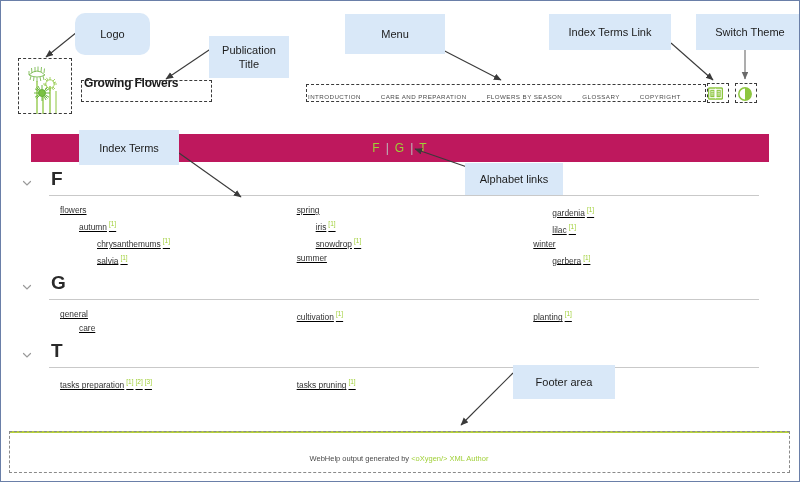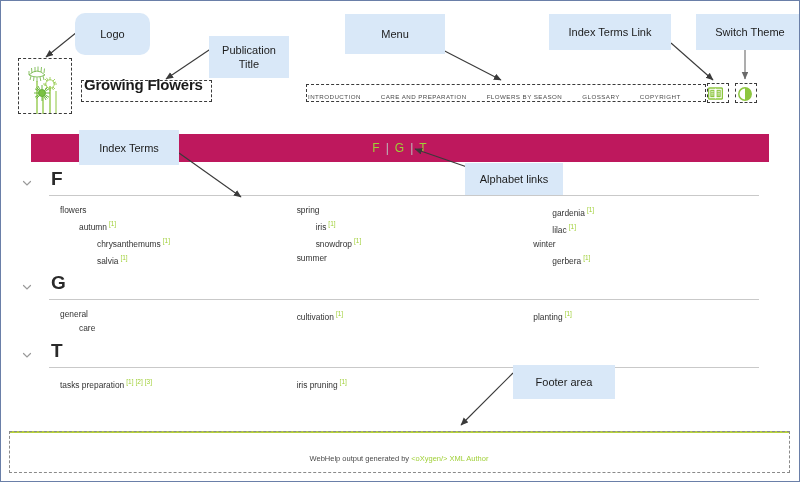--- a/index.html
+++ b/index.html
@@ -39,21 +39,21 @@
     position: absolute;
     left: 17px; top: 3px;
     width: 55px; height: 55px;
     box-sizing: border-box;
   }
   .logo-svg { display:block; }
 
   .pub-title {
     position: absolute;
     left: 83px; top: 20px;
-    font-size: 15px;
+    font-size: 12px;
     font-weight: bold;
     color: #1a1a1a;
     letter-spacing: -0.2px;
     white-space: nowrap;
   }
 
   .menu-bar {
     position: absolute;
     left: 307px; top: 30px;
     width: 395px;
@@ -141,20 +141,21 @@
     font-size: 19px;
     font-weight: bold;
     color: #2a2a2a;
     line-height: 22px;
   }
   .cols {
     display: flex;
     margin-left: 48px;
     margin-right: 40px;
     padding-top: 7px;
+    text-decoration: underline;
   }
   .col {
     width: 33.33%;
     box-sizing: border-box;
   }
   .entry {
     font-size: 8.4px;
     color: #333333;
     line-height: 14px;
     white-space: nowrap;
@@ -352,21 +353,21 @@
             <span class="chevron"><svg width="12" height="12" viewBox="0 0 12 12">
                 <path d="M2.5 4.5 L6 8 L9.5 4.5" fill="none" stroke="#9a9a9a" stroke-width="1.2" stroke-linecap="round"></path>
               </svg></span>
             <span class="sec-letter">T</span>
           </div>
           <div class="cols">
             <div class="col">
               <div class="entry lvl0"><span class="term">tasks preparation</span><span class="ref">[1]</span><span class="ref">[2]</span><span class="ref">[3]</span></div>
             </div>
             <div class="col">
-              <div class="entry lvl0"><span class="term">iris pruning</span><span class="ref">[1]</span></div>
+              <div class="entry lvl0"><span class="term">tasks pruning</span><span class="ref">[1]</span></div>
             </div>
             <div class="col"></div>
           </div>
         </div>
       </div>
 
     <div class="wh-footer">
       <div class="footer-text">
         <span>WebHelp output generated by </span><span class="oxy">&lt;oXygen/&gt; XML Author</span>
       </div>

